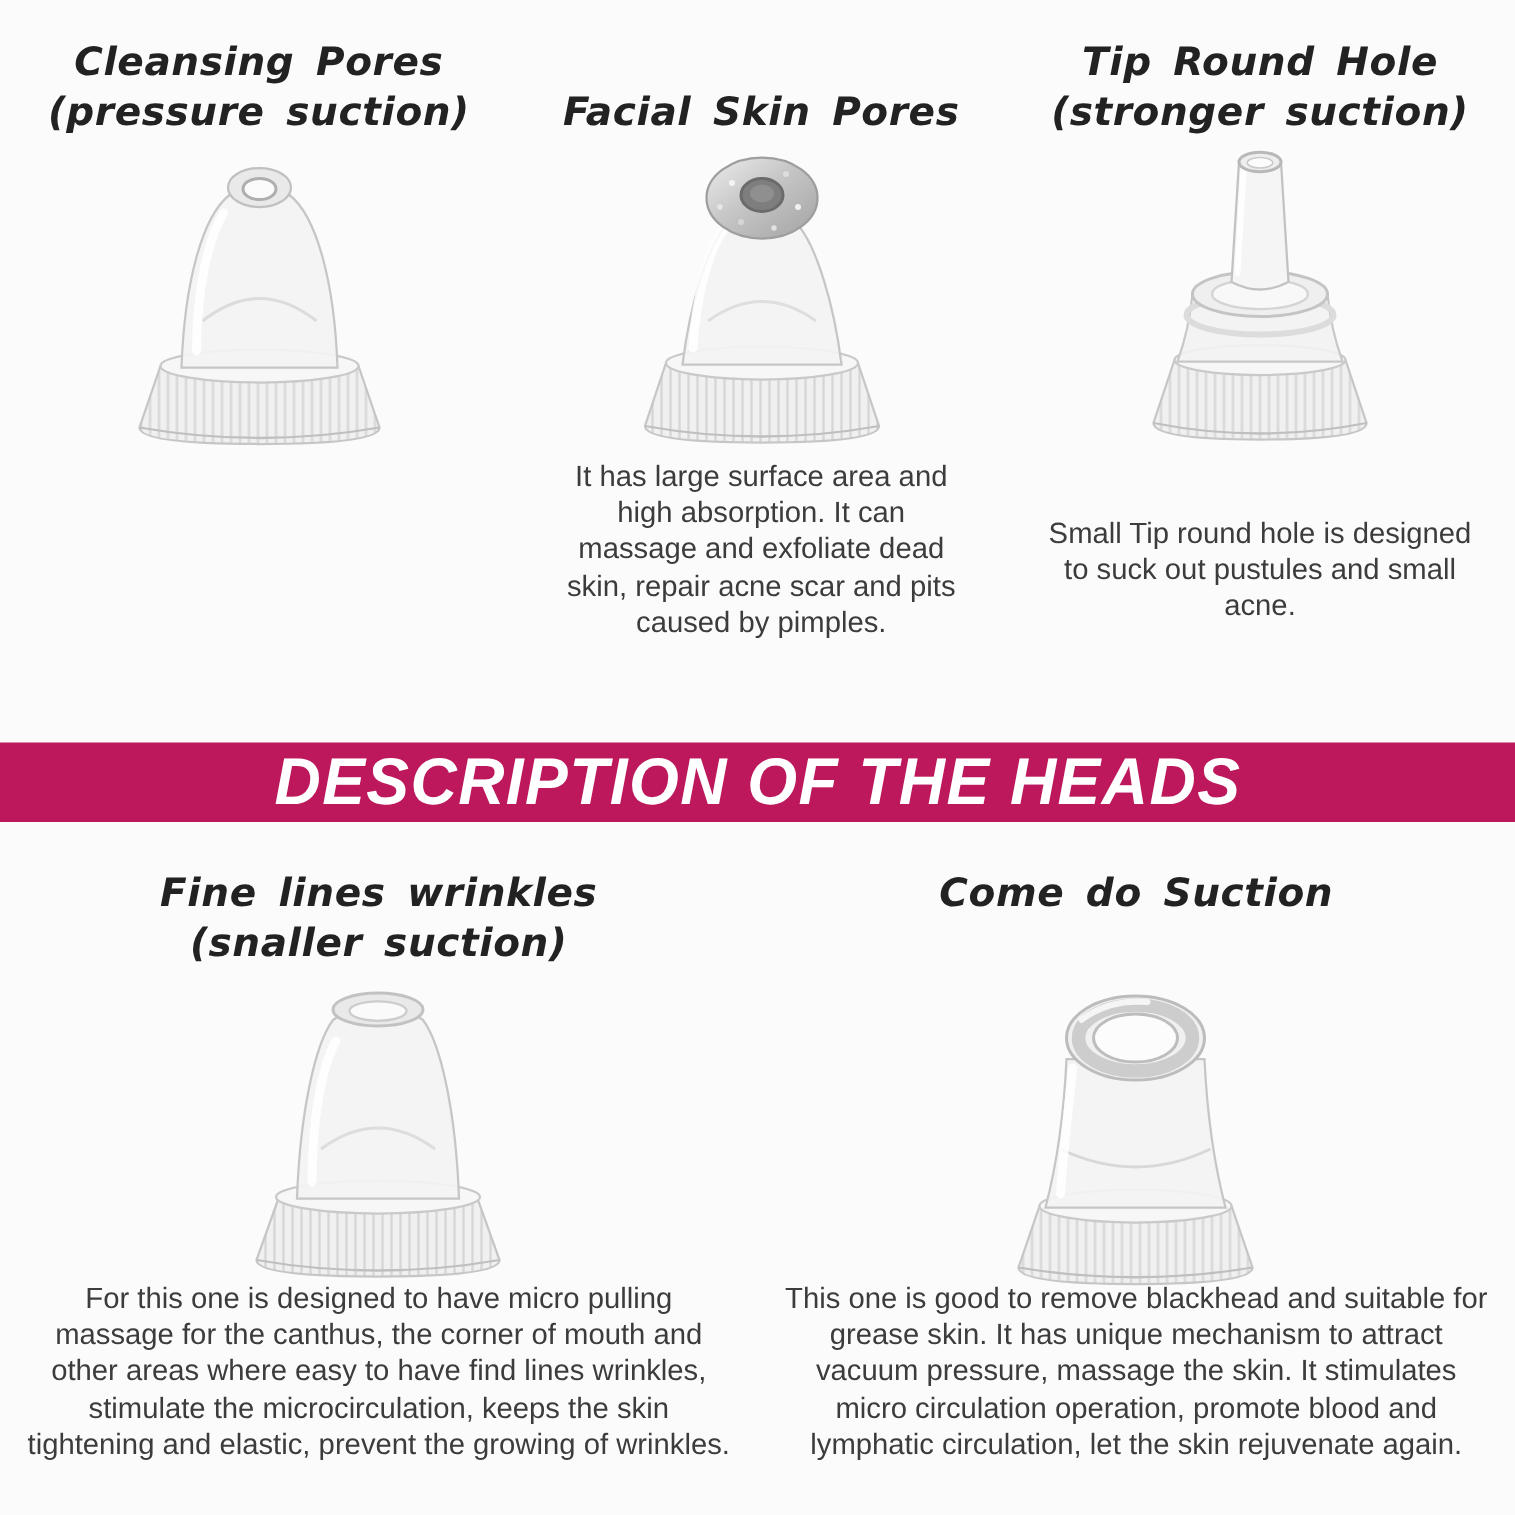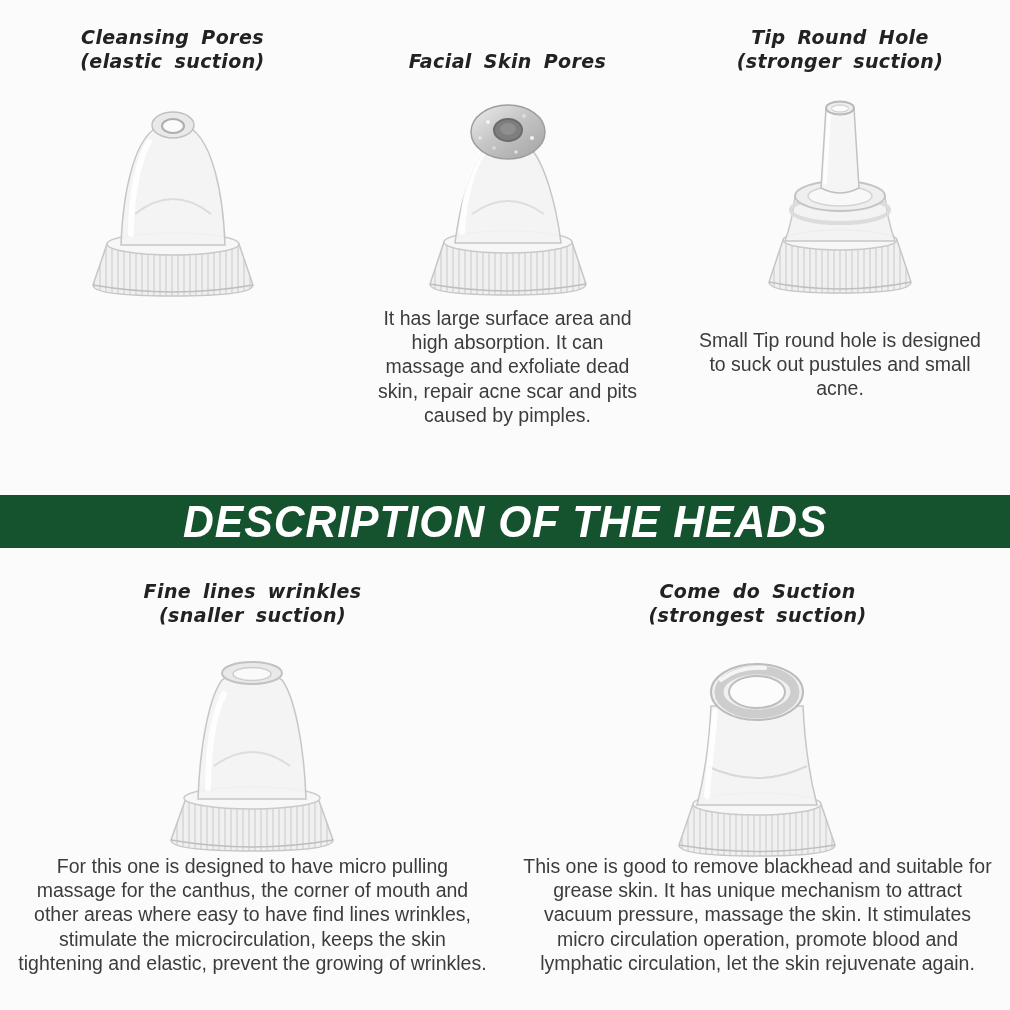--- a/index.html
+++ b/index.html
@@ -31,21 +31,21 @@
     align-items: center;
   }
 
   
   .head-title {
     margin: 0;
     height: 66px;
     font-family: "DejaVu Sans", sans-serif;
     font-weight: bold;
     font-style: italic;
-    font-size: 19px;
+    font-size: 26px;
     line-height: 1.25;
     letter-spacing: 0.4px;
     word-spacing: 5px;
     color: #222222;
     text-align: center;
   }
   .img-wrap {
     height: 214px;
     display: flex;
     align-items: flex-start;
@@ -53,21 +53,21 @@
   }
   .bottom-section .img-wrap { height: 208px; }
   .head-desc {
     font-size: 19.5px;
     line-height: 1.24;
     color: #3c3c3c;
     text-align: center;
   }
   .w1 { width: 322px; }
   .w2 { width: 272px; }
-  .w3 { width: 292px; margin-top: 22px; }
+  .w3 { width: 292px; margin-top: 38px; }
   .w4 { width: 472px; }
   .w5 { width: 470px; }
 
   
   .banner {
     height: 53px;
     background: #c5c5c5;
     display: flex;
     align-items: center;
     justify-content: center;
@@ -100,21 +100,21 @@
       <stop offset="1" stop-color="#a3a3a3"></stop>
     </linearGradient>
   </defs>
 </svg>
 
 <div class="page">
 
   <section class="top-section">
 
     <div class="card">
-      <h2 class="head-title"><span>Cleansing Pores</span><br><span>(elastic suction)</span></h2>
+      <h2 class="head-title"><span>Cleansing Pores</span><br><span>(pressure suction)</span></h2>
       <div class="img-wrap">
         <svg width="200" height="210" viewBox="0 0 200 210">
           <path d="M34 152 L20 193 Q20 204 100 204 Q180 204 180 193 L166 152 Z" fill="url(#ribs)" stroke="#c6c6c6" stroke-width="1.5"></path>
           <path d="M20 193 Q100 207 180 193" stroke="#bfbfbf" stroke-width="1.5" fill="none"></path>
           <ellipse cx="100" cy="152" rx="66" ry="11" fill="#f7f7f7" stroke="#c9c9c9" stroke-width="1.5"></ellipse>
           <path d="M48 153 C50 96 62 52 80 38 Q100 24 120 38 C138 52 150 96 152 153 Z" fill="#f3f3f3" fill-opacity="0.93" stroke="#c6c6c6" stroke-width="1.5"></path>
           <path d="M62 122 Q100 92 138 122" stroke="#dcdcdc" stroke-width="2" fill="none"></path>
           <path d="M58 142 C58 102 66 66 76 50" stroke="#ffffff" stroke-width="6" opacity="0.85" fill="none" stroke-linecap="round"></path>
           <ellipse cx="100" cy="33" rx="21" ry="13" fill="#e9e9e9" stroke="#c0c0c0" stroke-width="1.5"></ellipse>
           <ellipse cx="100" cy="34" rx="11" ry="7" fill="#fbfbfb" stroke="#aeaeae" stroke-width="2"></ellipse>
@@ -161,21 +161,21 @@
           <path d="M73 16 L68 96 Q87 106 106 96 L101 16 Z" fill="#f5f5f5" stroke="#c2c2c2" stroke-width="1.5"></path>
           <path d="M76 22 L72 90" stroke="#ffffff" stroke-width="4" opacity="0.9" stroke-linecap="round"></path>
           <ellipse cx="87" cy="16" rx="14" ry="6.5" fill="#eeeeee" stroke="#b8b8b8" stroke-width="2"></ellipse>
           <ellipse cx="87" cy="16.5" rx="8.5" ry="3.5" fill="#fcfcfc" stroke="#c9c9c9" stroke-width="1"></ellipse>
         </svg>
       </div>
       <div class="head-desc w3">Small Tip round hole is designed to suck out pustules and small acne.</div>
     </div>
   </section>
 
-  <div class="banner" style="background: #14532d;">
+  <div class="banner" style="background: #be185d;">
     <span style="color: rgb(255, 255, 255);">DESCRIPTION OF THE HEADS</span>
   </div>
 
   <section class="bottom-section">
 
     <div class="card">
       <h2 class="head-title"><span>Fine lines wrinkles</span><br><span>(snaller suction)</span></h2>
       <div class="img-wrap">
         <svg width="205" height="210" viewBox="0 0 205 210">
           <path d="M36 152 L21 194 Q21 205 102 205 Q183 205 183 194 L168 152 Z" fill="url(#ribs)" stroke="#c6c6c6" stroke-width="1.5"></path>
@@ -185,21 +185,21 @@
           <path d="M64 120 Q102 92 140 120" stroke="#dddddd" stroke-width="2" fill="none"></path>
           <path d="M58 142 C58 102 64 66 74 48" stroke="#ffffff" stroke-width="6" opacity="0.85" fill="none" stroke-linecap="round"></path>
           <ellipse cx="102" cy="27" rx="30" ry="11" fill="#e9e9e9" stroke="#c2c2c2" stroke-width="2"></ellipse>
           <ellipse cx="102" cy="28" rx="19" ry="6.5" fill="#fafafa" stroke="#cccccc" stroke-width="1.5"></ellipse>
         </svg>
       </div>
       <div class="head-desc w4">For this one is designed to have micro pulling massage for the canthus, the corner of mouth and other areas where easy to have find lines wrinkles, stimulate the microcirculation, keeps the skin tightening and elastic, prevent the growing of wrinkles.</div>
     </div>
 
     <div class="card">
-      <h2 class="head-title"><span>Come do Suction</span><br><span>(strongest suction)</span></h2>
+      <h2 class="head-title"><span>Come do Suction</span><br></h2>
       <div class="img-wrap">
         <svg width="205" height="213" viewBox="0 0 205 213">
           <path d="M38 158 L24 199 Q24 210 102 210 Q180 210 180 199 L166 158 Z" fill="url(#ribs)" stroke="#c6c6c6" stroke-width="1.5"></path>
           <path d="M24 199 Q102 212 180 199" stroke="#bfbfbf" stroke-width="1.5" fill="none"></path>
           <ellipse cx="102" cy="158" rx="64" ry="11" fill="#f7f7f7" stroke="#c9c9c9" stroke-width="1.5"></ellipse>
           <path d="M56 60 C54 104 48 136 42 159 L162 159 C156 136 150 104 148 60 Z" fill="#f3f3f3" fill-opacity="0.93" stroke="#c6c6c6" stroke-width="1.5"></path>
           <path d="M52 120 Q102 144 152 120" stroke="#d8d8d8" stroke-width="2" fill="none"></path>
           <path d="M52 150 C54 118 58 90 60 66" stroke="#ffffff" stroke-width="6" opacity="0.85" fill="none" stroke-linecap="round"></path>
           <ellipse cx="102" cy="46" rx="46" ry="28" fill="#f0f0f0" stroke="#bcbcbc" stroke-width="2"></ellipse>
           <ellipse cx="102" cy="46" rx="38" ry="22" fill="none" stroke="#c7c7c7" stroke-width="9" opacity="0.85"></ellipse>

